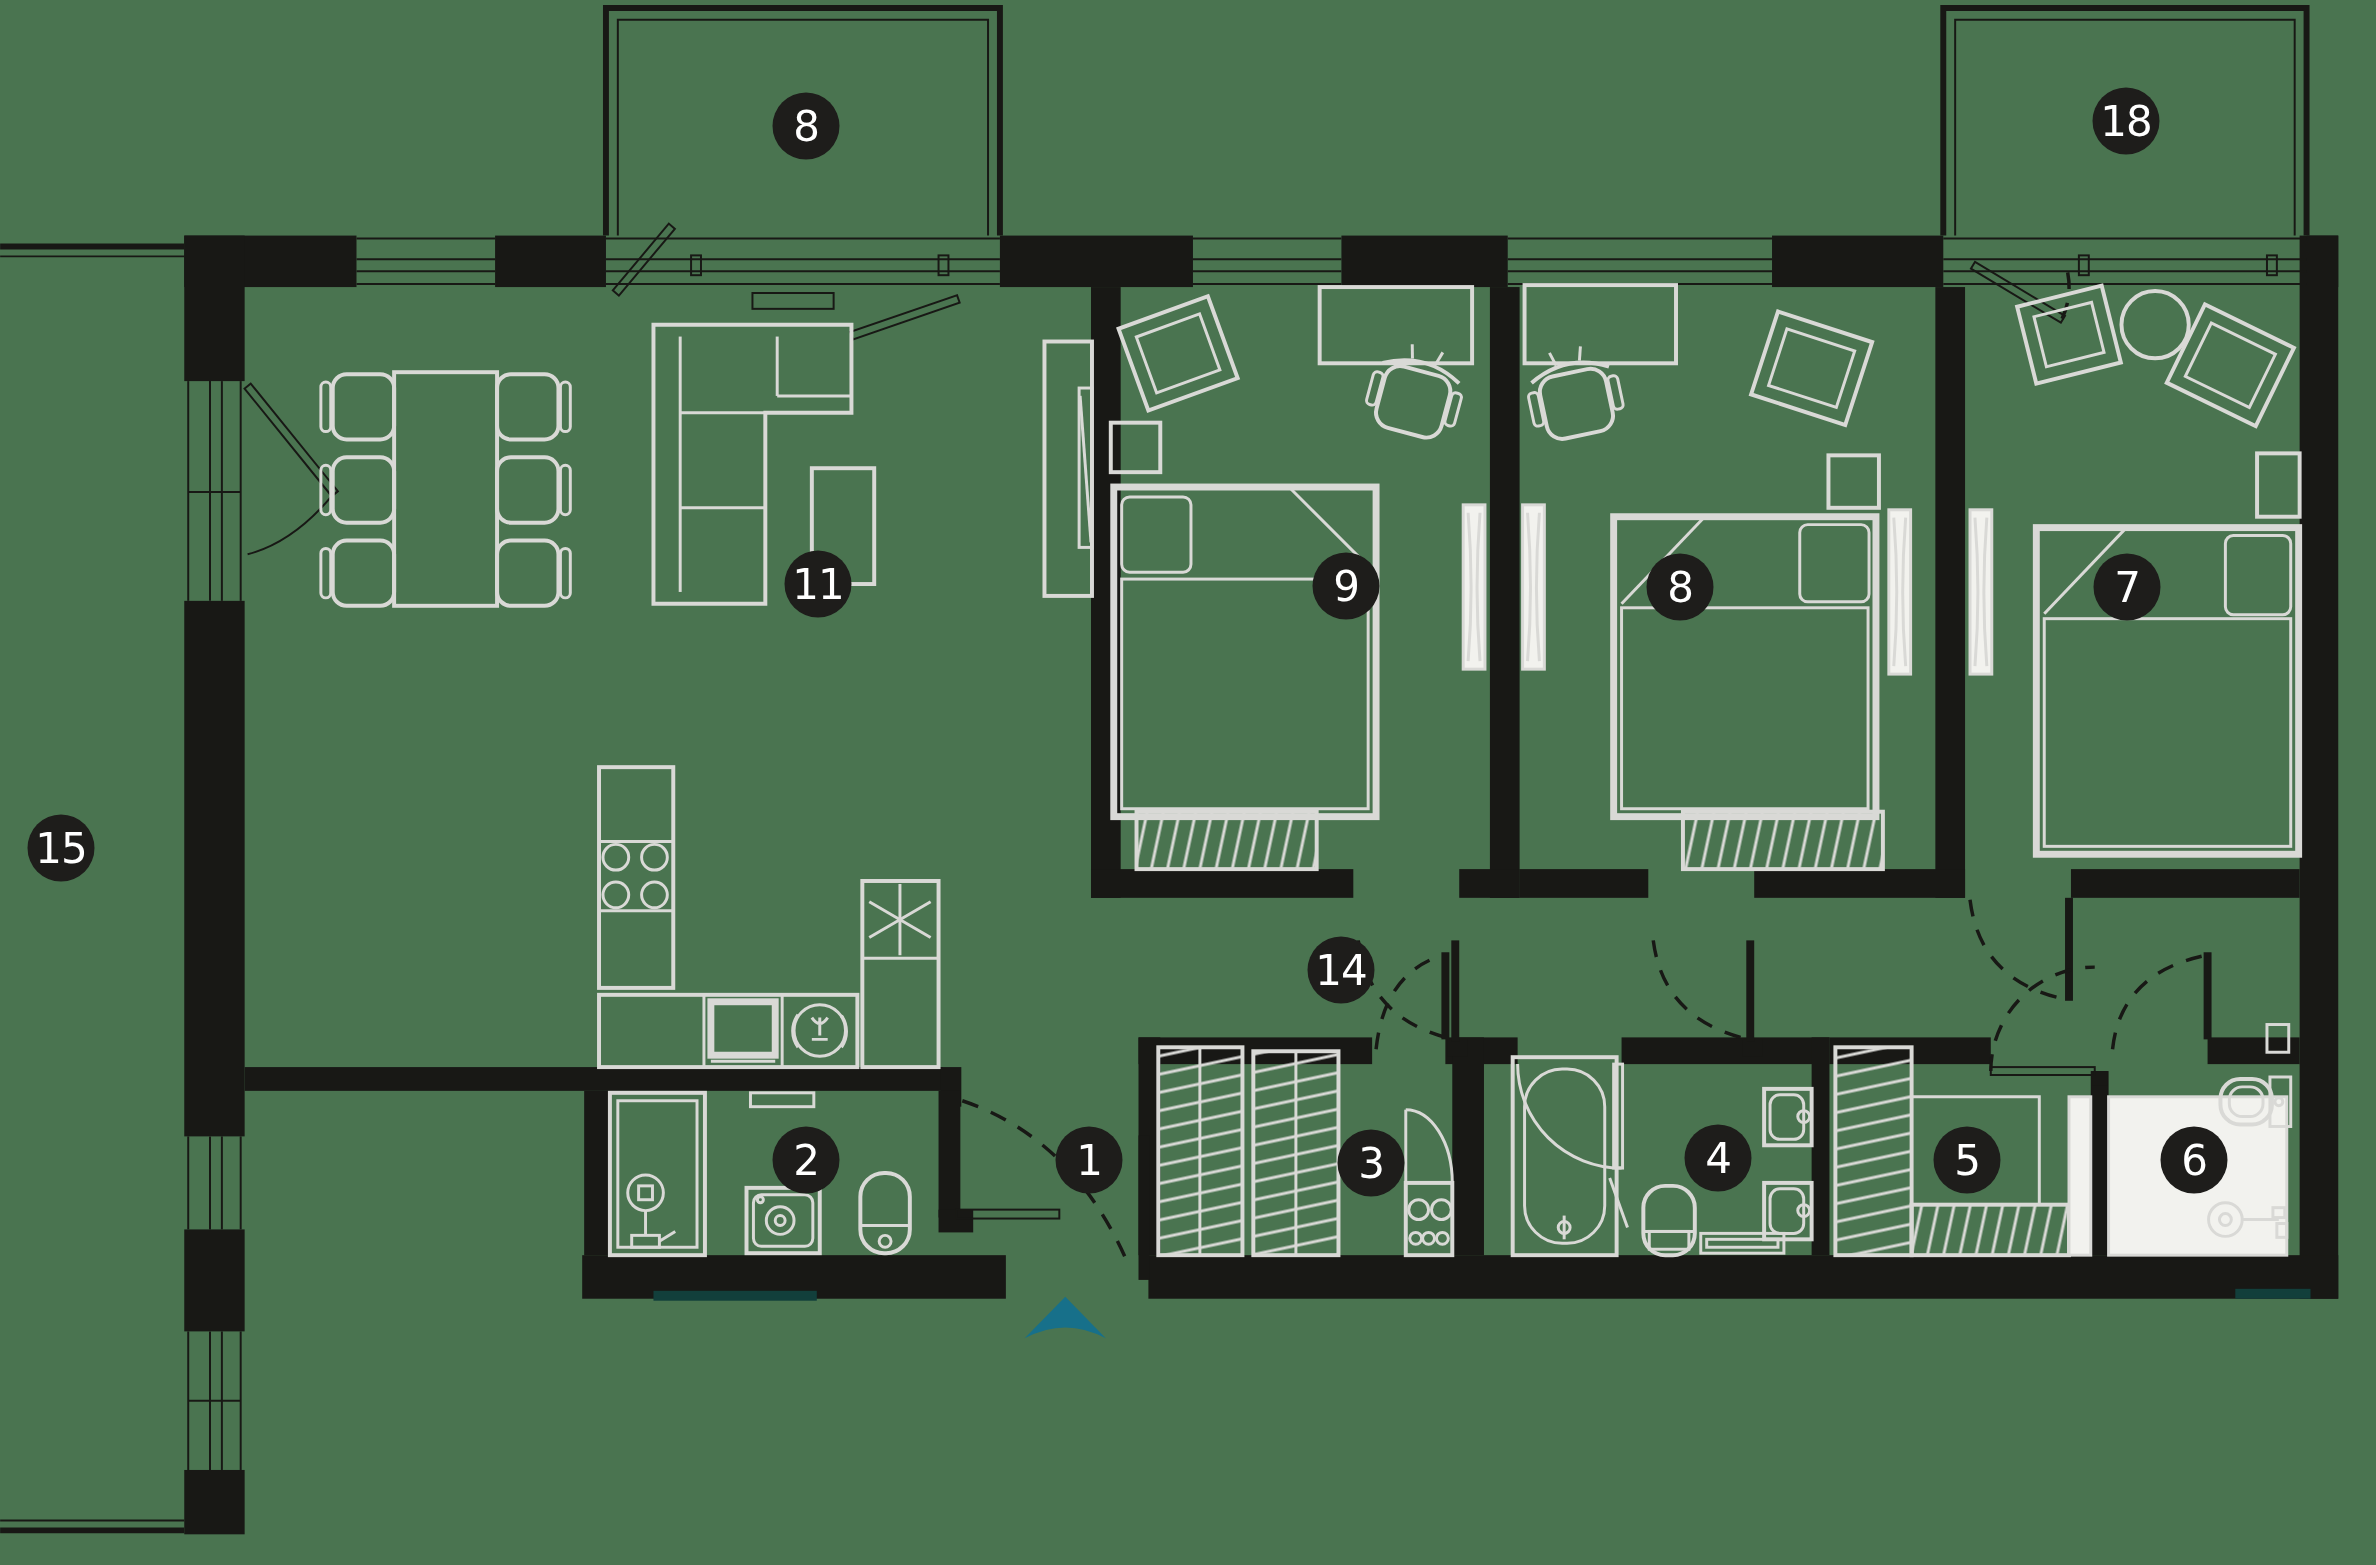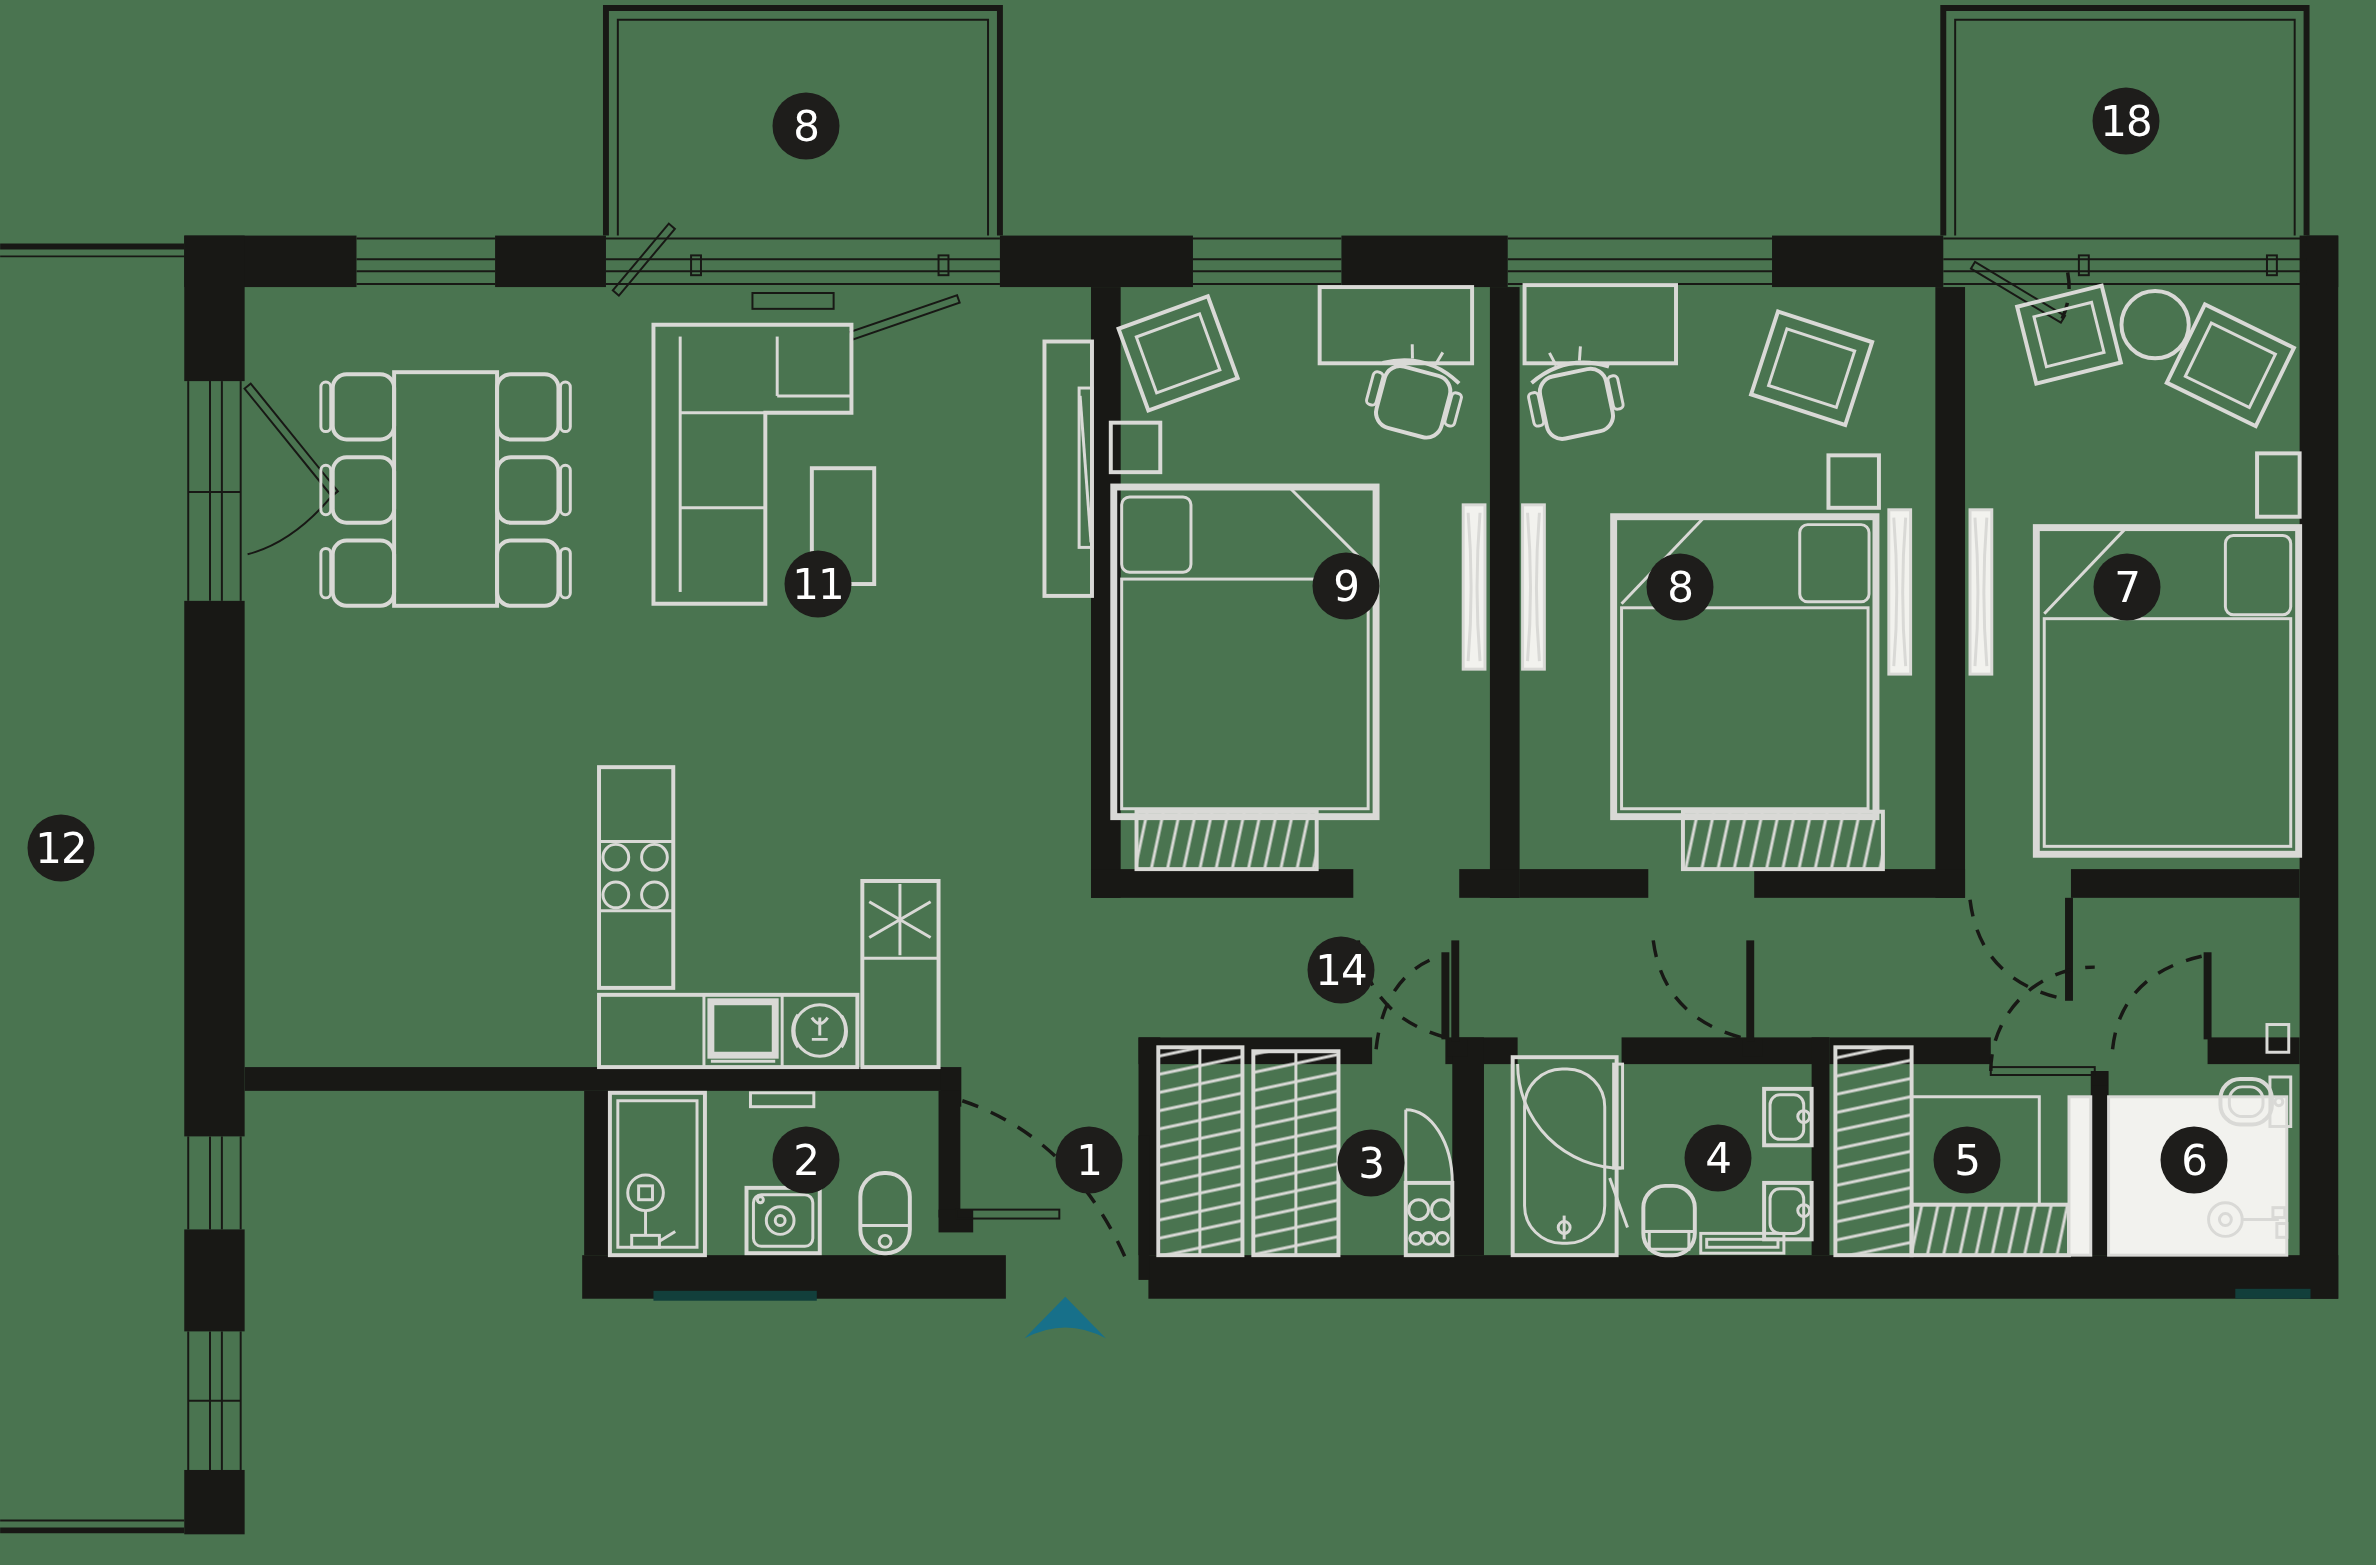--- a/index.html
+++ b/index.html
@@ -454,17 +454,17 @@
   <div class="badge" style="left:806px;top:1160px">2</div>
   <div class="badge" style="left:1371px;top:1163px">3</div>
   <div class="badge" style="left:1718px;top:1158px">4</div>
   <div class="badge" style="left:1967px;top:1160px">5</div>
   <div class="badge" style="left:2194px;top:1160px">6</div>
   <div class="badge" style="left:2127px;top:587px">7</div>
   <div class="badge" style="left:1680px;top:587px">8</div>
   <div class="badge" style="left:1346px;top:586px">9</div>
   <div class="badge" style="left:1341px;top:970px">14</div>
   <div class="badge" style="left:818px;top:584px">11</div>
-  <div class="badge" style="left:61px;top:848px">12</div>
+  <div class="badge" style="left:61px;top:848px">15</div>
   <div class="badge" style="left:806px;top:126px">8</div>
   <div class="badge" style="left:2126px;top:121px">18</div>
 </div>
 
 
 </body></html>

